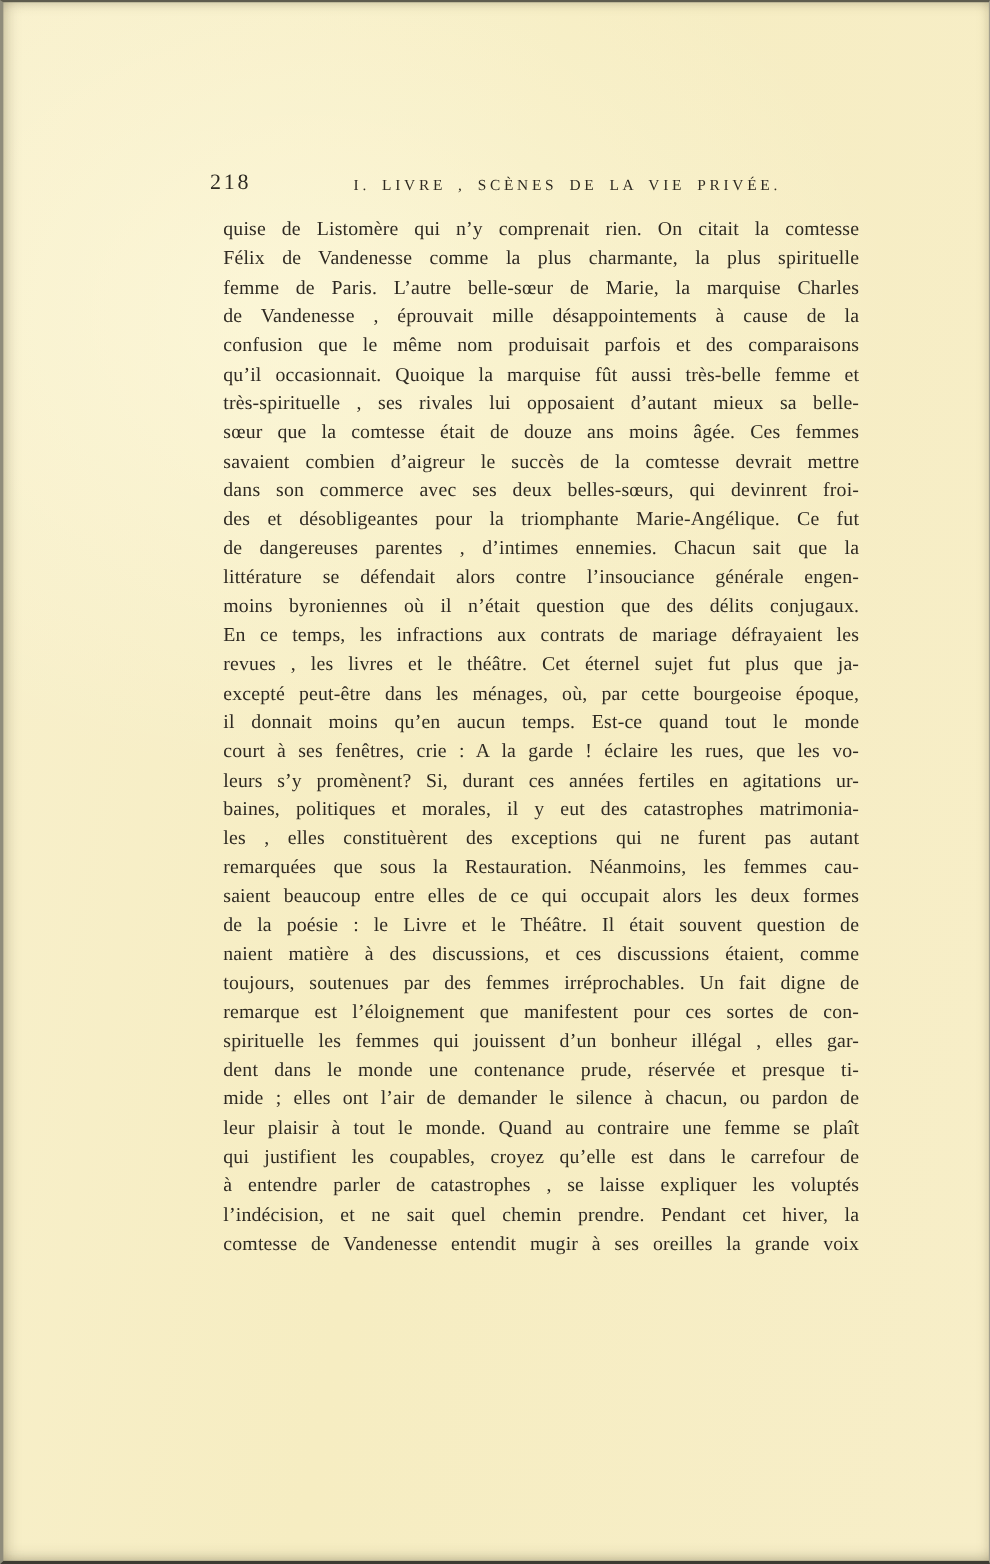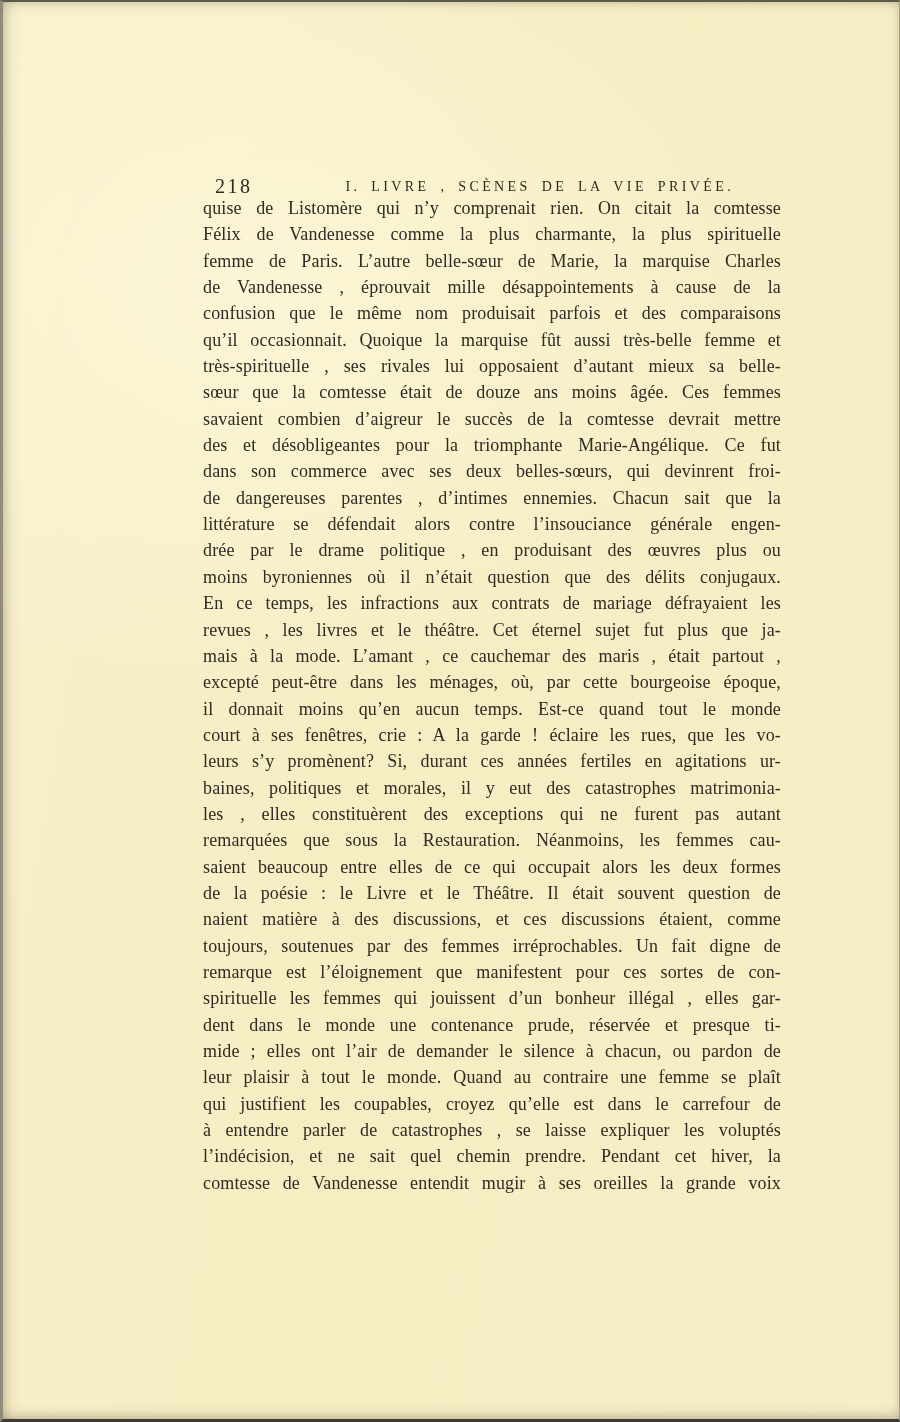--- a/index.html
+++ b/index.html
@@ -21,24 +21,23 @@
     border-right:1px solid #a29f8e;
     box-shadow:
       inset 9px 0 14px -7px rgba(110,100,70,.38),
       inset -7px 0 12px -7px rgba(110,100,70,.22),
       inset 0 -10px 14px -9px rgba(80,75,58,.35),
       inset 0 8px 12px -8px rgba(90,85,65,.25);
     overflow:hidden;
   }
   .running-header{
     position:absolute;
-    top:153px;left:212px;width:578px;
-    display:flex;align-items:center;
+    top:153px;left:188px;width:578px;
+    display:flex;align-items:flex-end;
     color:#2e2a22;
-    margin-top:20px;
   }
   .page-number{
     font-size:20px;
     letter-spacing:2.5px;
     font-weight:normal;
   }
   .running-title{
     flex:1;
     text-align:center;
     font-size:14px;
@@ -75,29 +74,27 @@
   <div class="text-block">
       <div class="line">quise de Listomère qui n’y comprenait rien. On citait la comtesse</div>
       <div class="line">Félix de Vandenesse comme la plus charmante, la plus spirituelle</div>
       <div class="line">femme de Paris. L’autre belle-sœur de Marie, la marquise Charles</div>
       <div class="line">de Vandenesse , éprouvait mille désappointements à cause de la</div>
       <div class="line">confusion que le même nom produisait parfois et des comparaisons</div>
       <div class="line">qu’il occasionnait. Quoique la marquise fût aussi très-belle femme et</div>
       <div class="line">très-spirituelle , ses rivales lui opposaient d’autant mieux sa belle-</div>
       <div class="line">sœur que la comtesse était de douze ans moins âgée. Ces femmes</div>
       <div class="line">savaient combien d’aigreur le succès de la comtesse devrait mettre</div>
+      <div class="line">dans son commerce avec ses deux belles-sœurs, qui devinrent froi-</div>
       <div class="line">des et désobligeantes pour la triomphante Marie-Angélique. Ce fut</div>
-      <div class="line">dans son commerce avec ses deux belles-sœurs, qui devinrent froi-</div>
       <div class="line">de dangereuses parentes , d’intimes ennemies. Chacun sait que la</div>
       <div class="line">littérature se défendait alors contre l’insouciance générale engen-</div>
-      <div class="line">drée par le drame politique , en produisant des œuvres plus ou</div>
       <div class="line">moins byroniennes où il n’était question que des délits conjugaux.</div>
       <div class="line">En ce temps, les infractions aux contrats de mariage défrayaient les</div>
       <div class="line">revues , les livres et le théâtre. Cet éternel sujet fut plus que ja-</div>
-      <div class="line">mais à la mode. L’amant , ce cauchemar des maris , était partout ,</div>
       <div class="line">excepté peut-être dans les ménages, où, par cette bourgeoise époque,</div>
       <div class="line">il donnait moins qu’en aucun temps. Est-ce quand tout le monde</div>
       <div class="line">court à ses fenêtres, crie : A la garde ! éclaire les rues, que les vo-</div>
       <div class="line">leurs s’y promènent? Si, durant ces années fertiles en agitations ur-</div>
       <div class="line">baines, politiques et morales, il y eut des catastrophes matrimonia-</div>
       <div class="line">les , elles constituèrent des exceptions qui ne furent pas autant</div>
       <div class="line">remarquées que sous la Restauration. Néanmoins, les femmes cau-</div>
       <div class="line">saient beaucoup entre elles de ce qui occupait alors les deux formes</div>
       <div class="line">de la poésie : le Livre et le Théâtre. Il était souvent question de</div>
       <div class="line">naient matière à des discussions, et ces discussions étaient, comme</div>

